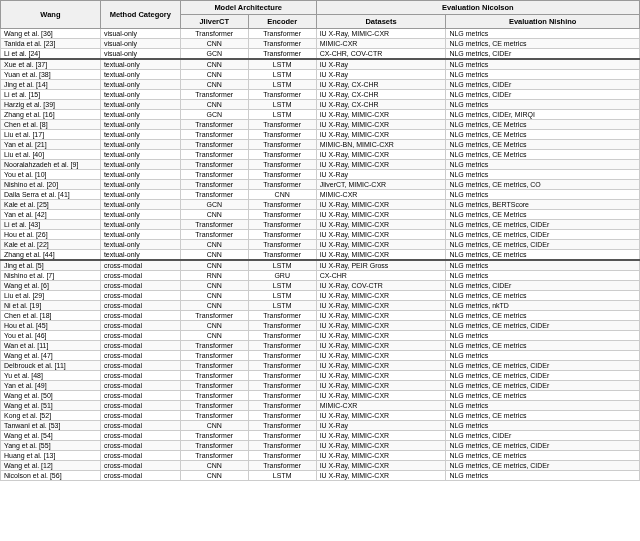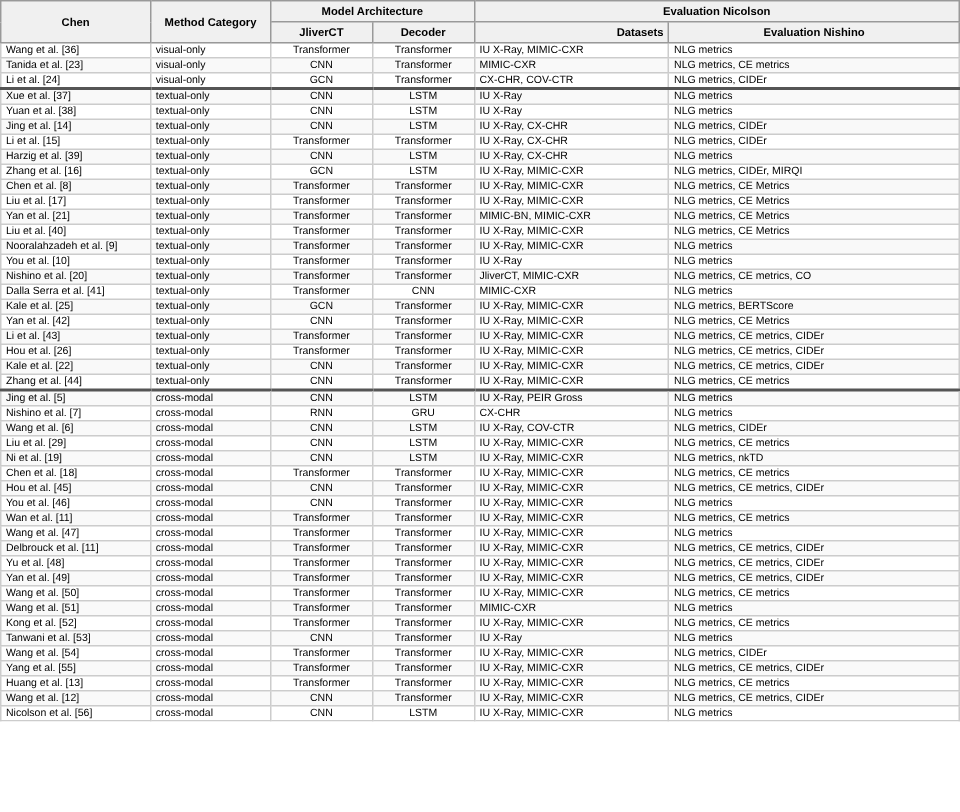--- a/index.html
+++ b/index.html
@@ -38,44 +38,44 @@
       font-size: 7px;
       vertical-align: middle;
     }
     tbody tr:nth-child(even) {
       background: #f9f9f9;
     }
     .col-study { width: 100px; }
     .col-method { width: 80px; }
     .col-encoder { width: 68px; }
     .col-decoder { width: 68px; }
-    .col-datasets { width: 130px; text-align: right; }
+    .col-datasets { width: 130px; }
     .col-metrics { width: 194px; }
     .section-divider td {
       border-top: 2px solid #555 !important;
     }
     .sub-header th {
       border-top: 1px solid #999;
     }
   </style>
 </head>
 <body>
 
 <div class="table-container">
   <table>
     <thead>
       <tr class="header-group">
-        <th rowspan="2" class="col-study">Chen</th>
+        <th rowspan="2" class="col-study">Wang</th>
         <th rowspan="2" class="col-method">Method Category</th>
         <th colspan="2">Model Architecture</th>
         <th colspan="2">Evaluation Nicolson</th>
       </tr>
       <tr class="sub-header">
         <th class="col-encoder">JliverCT</th>
-        <th class="col-decoder">Decoder</th>
+        <th class="col-decoder">Encoder</th>
         <th class="col-datasets">Datasets</th>
         <th class="col-metrics">Evaluation Nishino</th>
       </tr>
     </thead>
     <tbody id="table-body">
     <tr>
           <td>Wang et al. [36]</td>
           <td>visual-only</td>
           <td style="text-align: center;">Transformer</td>
           <td style="text-align: center;">Transformer</td>

